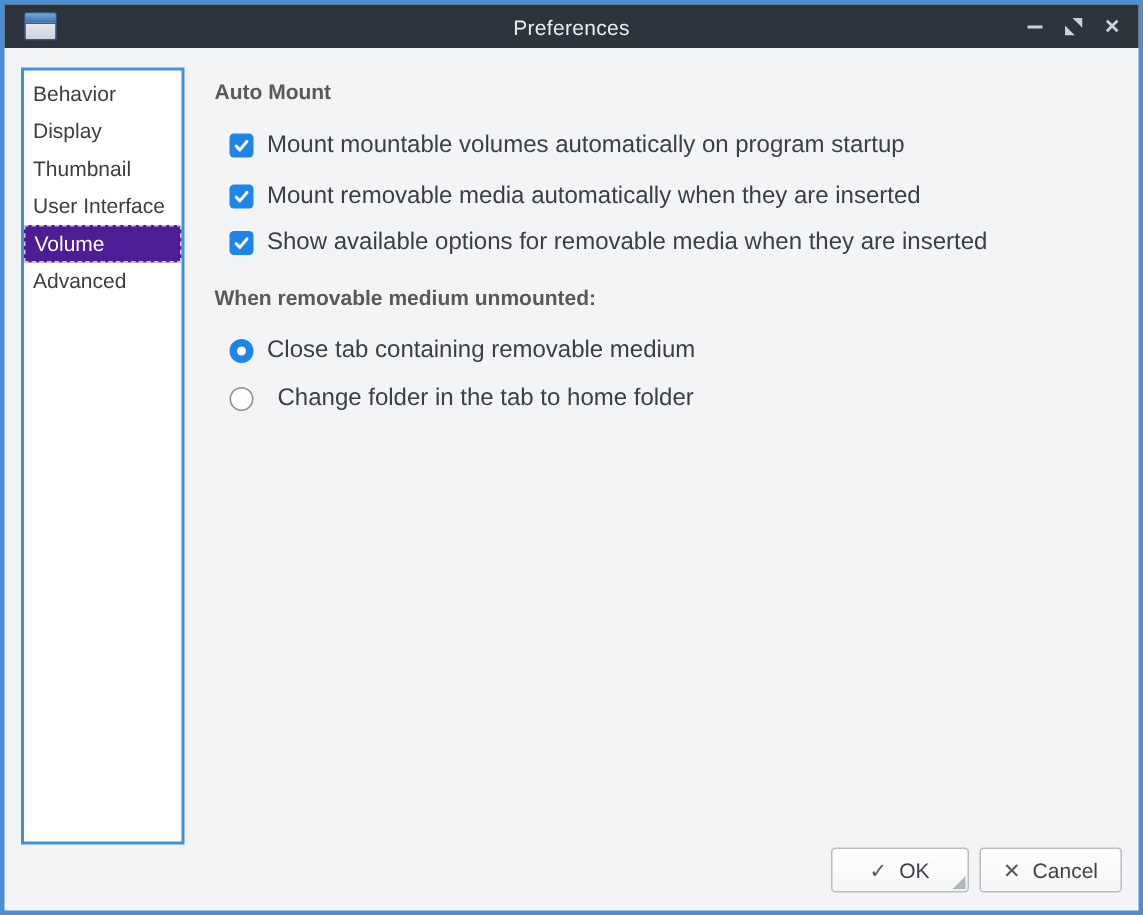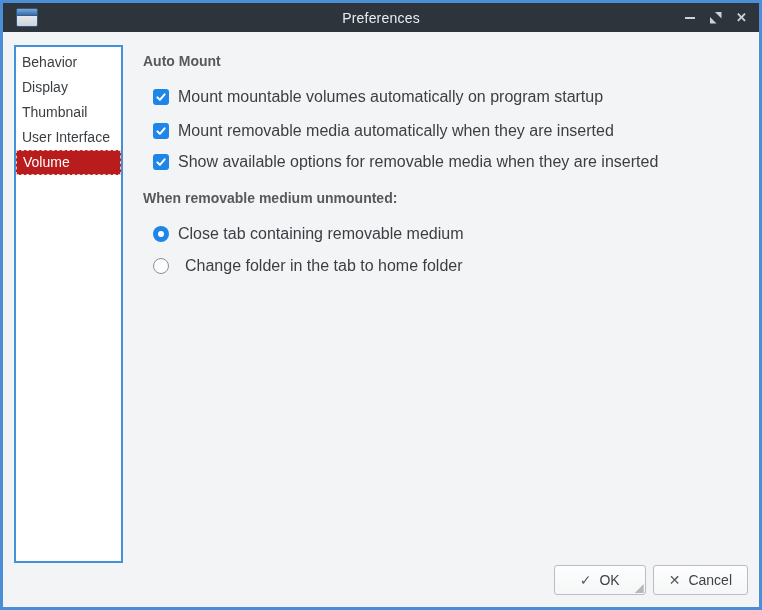--- a/index.html
+++ b/index.html
@@ -99,21 +99,21 @@
   .side-item {
     height: 25px;
     line-height: 25px;
     padding-left: 6px;
     font-size: 14px;
     color: #3a3e42;
     white-space: nowrap;
     cursor: default;
   }
   .side-item.selected {
-    background: #b91c1c;
+    background: #4c1d95;
     color: #ffffff;
     border: 1px dashed rgba(255,255,255,0.75);
     line-height: 23px;
   }
   
   .heading {
     position: absolute;
     left: 137px;
     font-weight: bold;
     font-size: 14px;
@@ -208,20 +208,21 @@
   </div>
 
   <div class="content">
 
     <div class="sidebar">
       <div class="side-item">Behavior</div>
       <div class="side-item">Display</div>
       <div class="side-item">Thumbnail</div>
       <div class="side-item">User Interface</div>
       <div class="side-item selected">Volume</div>
+      <div class="side-item">Advanced</div>
     </div>
 
     <div class="heading" style="top:18px;">Auto Mount</div>
 
     <div class="opt-row" style="top:52px;">
       <span class="checkbox">
         <svg width="12" height="12" viewBox="0 0 12 12">
             <path d="M2.4 6.4 L4.9 8.9 L9.6 3.3" stroke="#ffffff" stroke-width="2" fill="none" stroke-linecap="round" stroke-linejoin="round"></path>
           </svg>
       </span>

